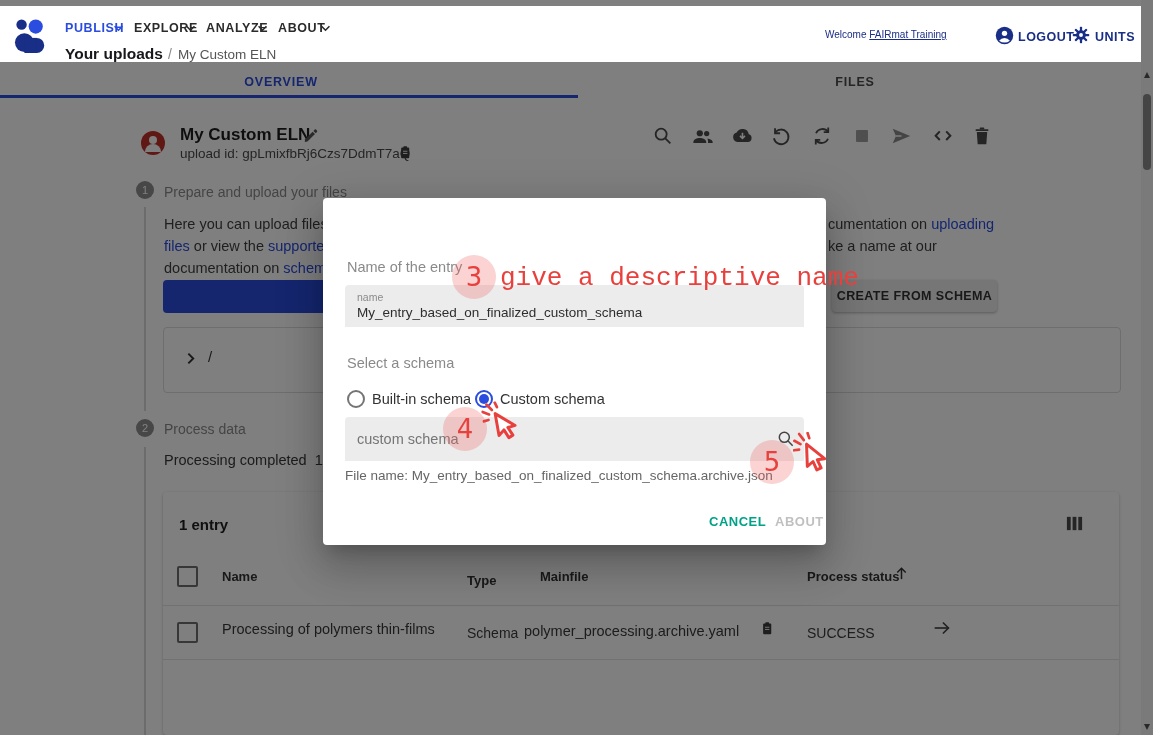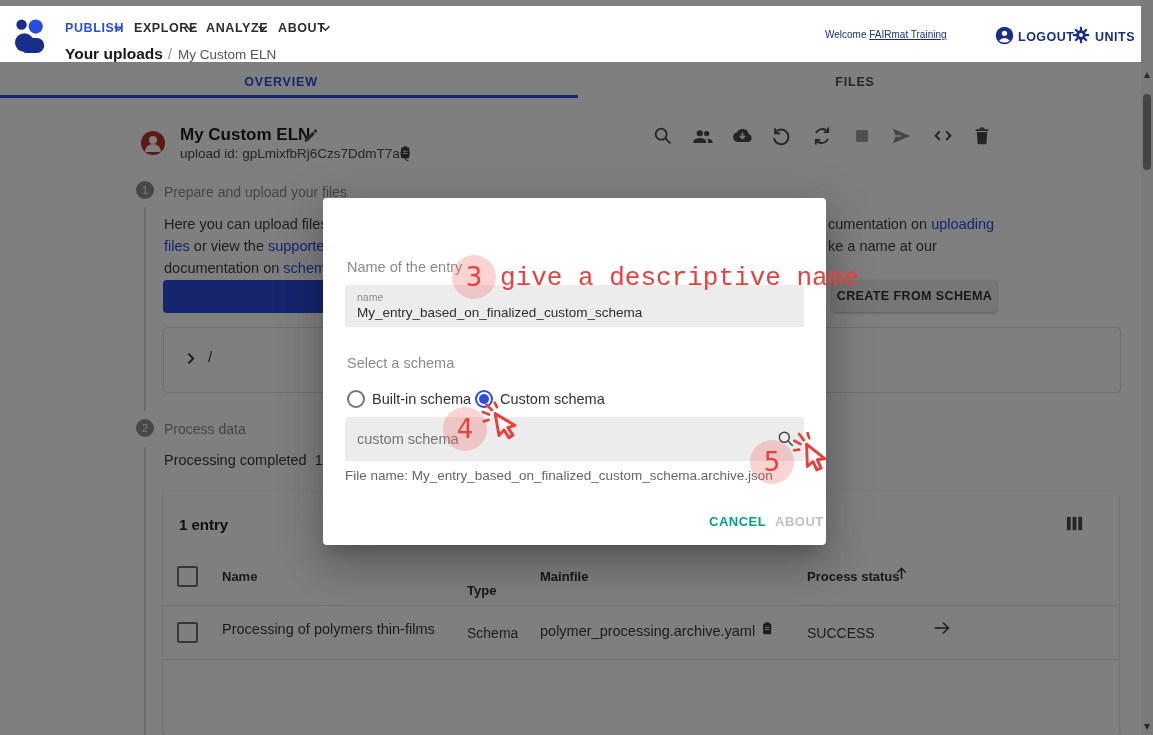--- a/index.html
+++ b/index.html
@@ -223,36 +223,36 @@
     <span class="rel" style="left:902px;top:22px;color:#4a4a4a">
       <svg viewBox="0 0 20 20" width="19" height="19" fill="currentColor">
           <rect x="2" y="3" width="4" height="14"></rect>
           <rect x="8" y="3" width="4" height="14"></rect>
           <rect x="14" y="3" width="4" height="14"></rect>
         </svg>
       </span>
 
     <span class="rel cb" style="left:14px;top:74px"></span>
     <div class="rel tblhead" style="left:59px;top:77px">Name</div>
-    <div class="rel tblhead" style="left:304px;top:91px">Type</div>
+    <div class="rel tblhead" style="left:304px;top:81px">Type</div>
     <div class="rel tblhead" style="left:377px;top:77px">Mainfile</div>
     <div class="rel tblhead" style="left:644px;top:77px">Process status</div>
     <span class="rel" style="left:731px;top:74px;color:#333">
       <svg viewBox="0 0 16 16" width="15" height="15" fill="none" stroke="currentColor" stroke-width="1.6">
           <path d="M8 14V3"></path>
           <path d="M3.5 7 8 2.5 12.5 7"></path>
         </svg>
       </span>
     <div class="rel divline" style="top:113px"></div>
 
     <div>
       <span class="rel cb" style="left:14px;top:130px"></span>
       <div class="rel tblcell" style="left:59px;top:129px">Processing of polymers thin-films</div>
       <div class="rel tblsmall" style="left:304px;top:133px">Schema</div>
-      <div class="rel tblcell" style="left:377px;top:131px">polymer_processing.archive.yaml</div>
+      <div class="rel tblcell" style="left:361px;top:131px">polymer_processing.archive.yaml</div>
       <span class="rel" style="left:597px;top:129px;color:#3c3c3c">
         <svg viewBox="0 0 24 24" width="15" height="15" fill="currentColor">
             <rect x="5" y="4" width="13" height="17" rx="1.5"></rect>
             <rect x="8.5" y="2" width="6" height="4" rx="1"></rect>
             <line x1="8" y1="10" x2="15" y2="10" stroke="#fff" stroke-width="1.4"></line>
             <line x1="8" y1="13.5" x2="15" y2="13.5" stroke="#fff" stroke-width="1.4"></line>
           </svg>
         </span>
       <div class="rel tblsmall" style="left:644px;top:133px">SUCCESS</div>
       <span class="rel" style="left:768px;top:125px;color:#444">

